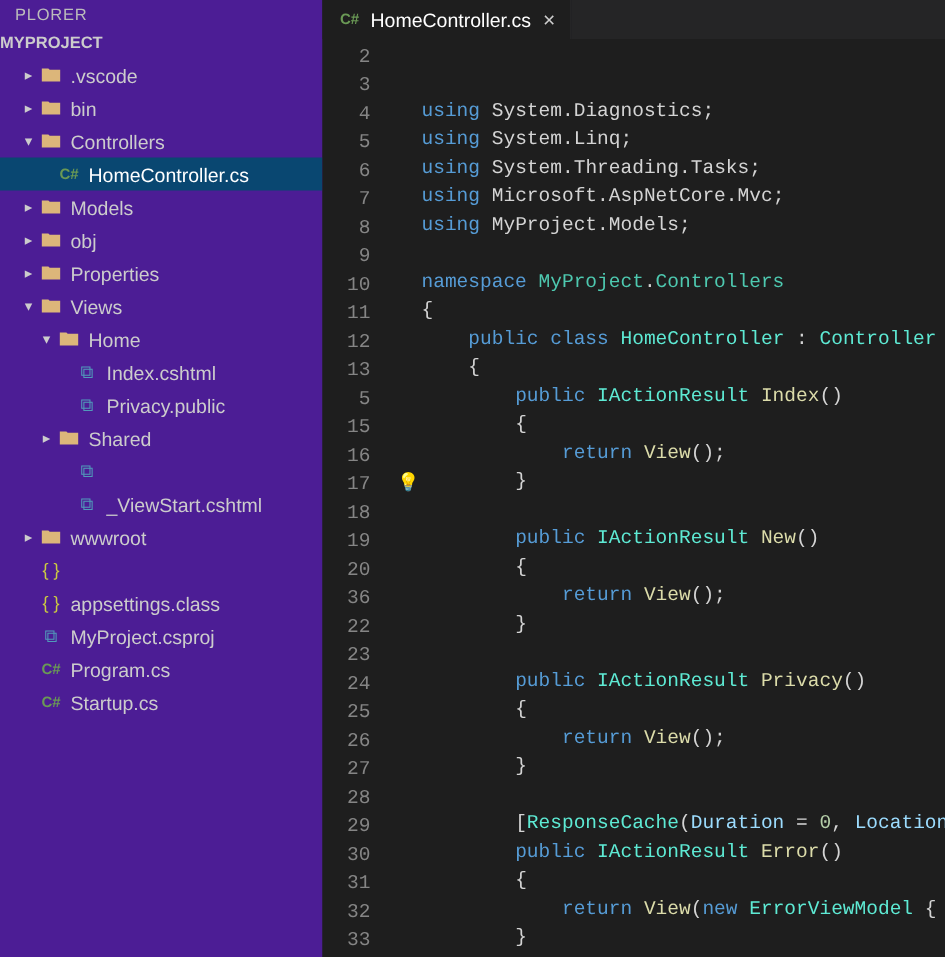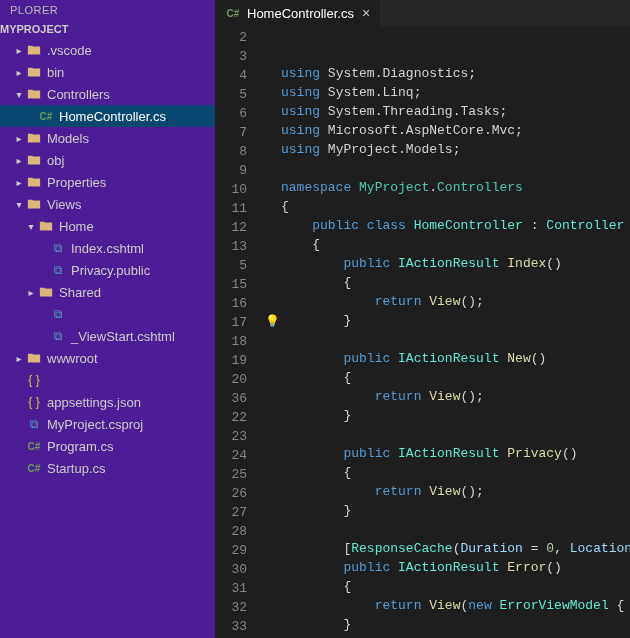--- a/index.html
+++ b/index.html
@@ -266,21 +266,21 @@
       </div>
       <div class="tree-row">
         <span class="indent i1"></span>
         <span class="twisty"></span>
         <span class="icon file-json">{ }</span>
       </div>
       <div class="tree-row">
         <span class="indent i1"></span>
         <span class="twisty"></span>
         <span class="icon file-json">{ }</span>
-        <span>appsettings.json</span>
+        <span>appsettings.class</span>
       </div>
       <div class="tree-row">
         <span class="indent i1"></span>
         <span class="twisty"></span>
         <span class="icon file-gen">⧉</span>
         <span>MyProject.csproj</span>
       </div>
       <div class="tree-row">
         <span class="indent i1"></span>
         <span class="twisty"></span>

